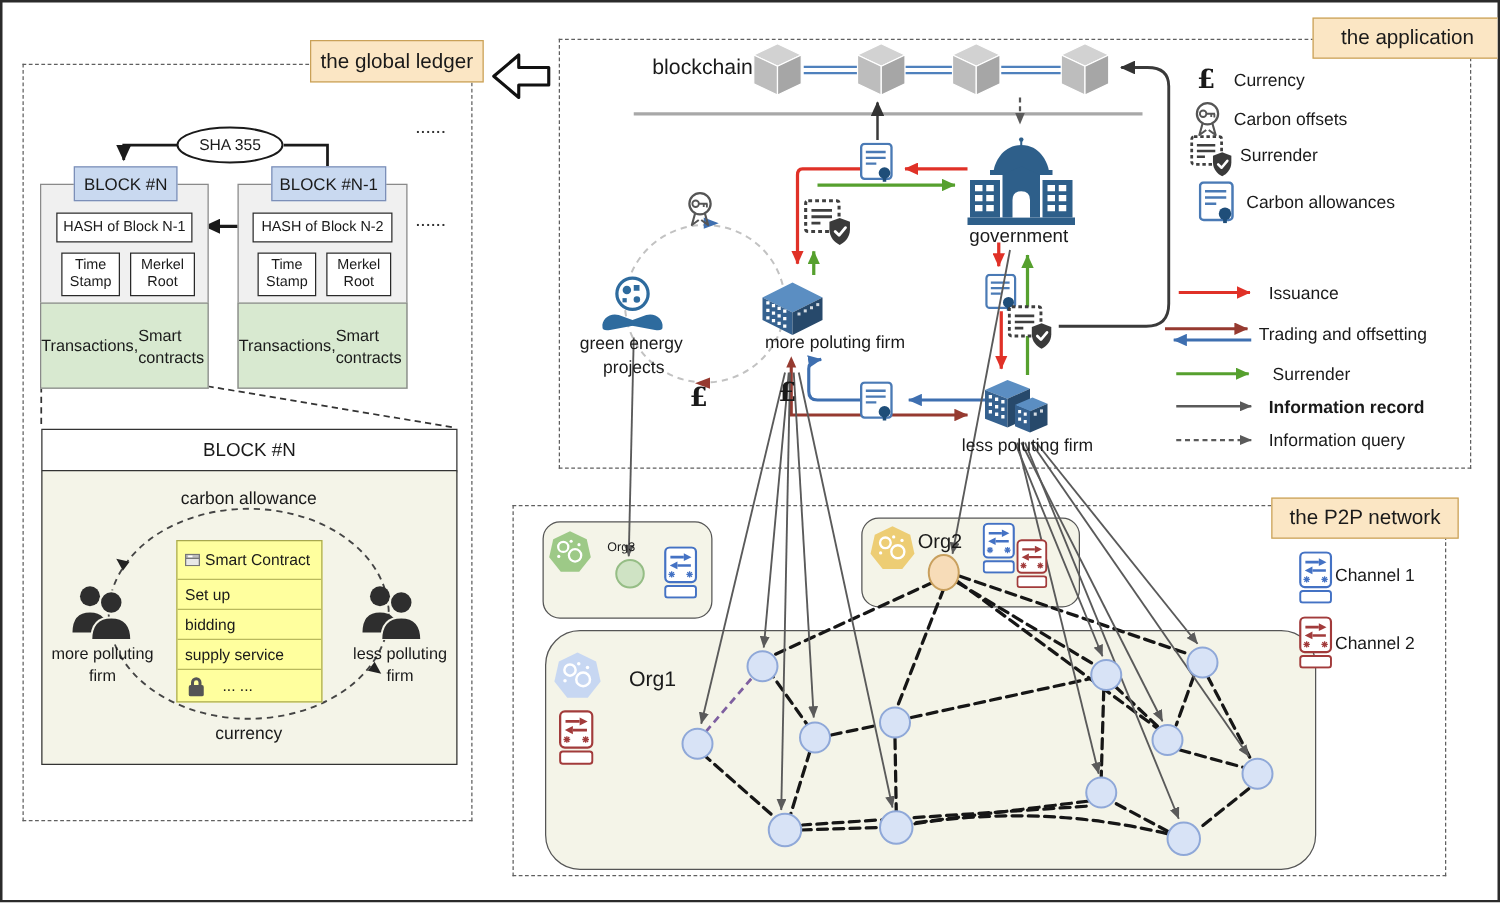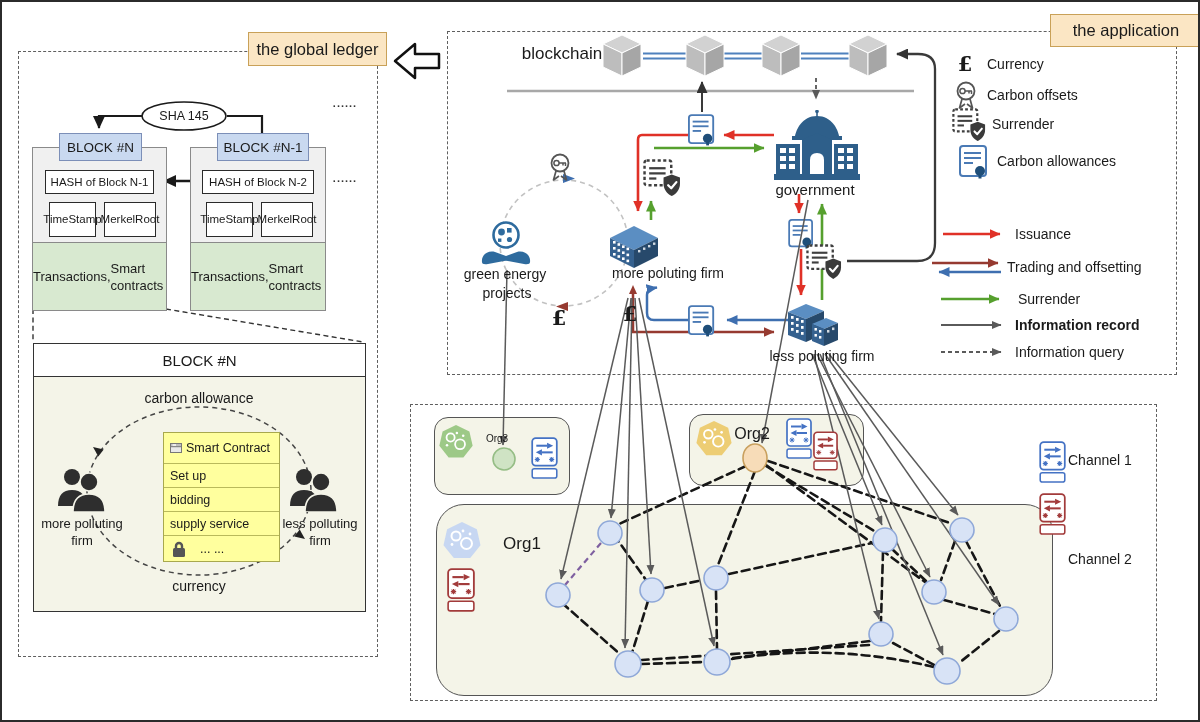--- a/index.html
+++ b/index.html
@@ -8,21 +8,21 @@
   .titlebox{position:absolute;background:#fbe6c4;border:1px solid #c9a158;display:flex;align-items:center;justify-content:center;font-size:16.5px;z-index:30;}
   .t{position:absolute;transform:translate(-50%,-50%);white-space:nowrap;z-index:30;}
   .orgbox{position:absolute;background:#f4f4e8;border:1.6px solid #555;z-index:1;}
   svg.layer{position:absolute;left:0;top:0;z-index:10;pointer-events:none;}
   .bg{z-index:1;}
   
   .blk-body{position:absolute;background:#f0f0f0;border:1.2px solid #8a8a8a;z-index:20;}
   .blk-green{position:absolute;left:-1px;right:-1px;bottom:-1px;height:67px;background:#d8e9d0;border:1.2px solid #8a8a8a;display:flex;flex-direction:row;align-items:center;justify-content:center;font-size:13px;line-height:17px;}
   .blk-head{position:absolute;background:#c9d9f0;border:1.2px solid #7c8fb8;display:flex;align-items:center;justify-content:center;font-size:13.5px;z-index:21;}
   .blk-hash{position:absolute;background:#fff;border:1.5px solid #2a2a2a;display:flex;align-items:center;justify-content:center;font-size:11.5px;z-index:21;}
-  .blk-small{position:absolute;background:#fff;border:1.5px solid #2a2a2a;display:flex;flex-direction:row;align-items:center;justify-content:center;font-size:11.5px;line-height:13.5px;z-index:21;}
+  .blk-small{position:absolute;background:#fff;border:1.5px solid #2a2a2a;display:flex;flex-direction:column;align-items:center;justify-content:center;font-size:11.5px;line-height:13.5px;z-index:21;}
   .detail-head{position:absolute;background:#fff;border:1.5px solid #333;display:flex;align-items:center;justify-content:center;font-size:15px;z-index:2;}
   .detail-body{position:absolute;background:#f4f4e8;border:1.5px solid #333;z-index:2;}
   .contract{position:absolute;width:115px;background:#ffff9e;border:1px solid #a8a84e;z-index:25;font-size:12.5px;}
   .contract .row{border-bottom:1px solid #b9b95c;padding:4px 6px;display:flex;align-items:center;gap:4px;}
   .contract .row:last-child{border-bottom:none;}
   .lg{font-size:16.5px;} .md{font-size:14px;} .sm{font-size:13px;} .xs{font-size:12px;}
   .pound{font-family:"DejaVu Serif",serif;font-weight:bold;font-size:21px;}
   .dots{font-size:11px;font-weight:bold;letter-spacing:1px;color:#333;}
 </style>
 </head>
@@ -380,22 +380,25 @@
     <use href="#sym-channel" x="1037" y="439" width="27" height="42" style="color:#4472c4"></use>
     <use href="#sym-channel" x="1037" y="491" width="27" height="42" style="color:#a23b3b"></use>
   </svg>
 
   <div class="titlebox" style="left:246px;top:30px;width:137px;height:32px;">
       <span>the global ledger</span>
     </div>
   <div class="titlebox" style="left:1048px;top:12px;width:150px;height:31px;">
       <span>the application</span>
     </div>
-
-  <div class="t xs" style="left:182px;top:114px;font-size:12.5px;"><span>SHA 145</span></div>
+  <div class="titlebox" style="left:1015px;top:396px;width:148px;height:31px;">
+      <span>the P2P network</span>
+    </div>
+
+  <div class="t xs" style="left:182px;top:114px;font-size:12.5px;"><span>SHA 355</span></div>
   <div class="t dots" style="left:343px;top:101px;"><span>......</span></div>
   <div class="t dots" style="left:343px;top:176px;"><span>......</span></div>
 
   <div class="blk-body" style="left:30px;top:145px;width:133px;height:162px;">
     <div class="blk-green">
       <span>Transactions,</span>
         <span>Smart contracts</span>
     </div>
   </div>
   <div class="blk-head" style="left:57px;top:131px;width:81px;height:26px;">
@@ -434,21 +437,21 @@
       <span>Root</span>
     </div>
 
   <div class="t md" style="left:197px;top:396px;"><span>carbon allowance</span></div>
   <div class="t md" style="left:197px;top:584px;"><span>currency</span></div>
   <div class="t sm" style="left:80px;top:521px;"><span>more polluting</span></div>
   <div class="t sm" style="left:80px;top:538px;"><span>firm</span></div>
   <div class="t sm" style="left:318px;top:521px;"><span>less polluting</span></div>
   <div class="t sm" style="left:318px;top:538px;"><span>firm</span></div>
 
-  <div class="contract" style="left:139px;top:430px;margin-left:22px;">
+  <div class="contract" style="left:139px;top:430px;">
     <div class="row" style="height:22px;">
       <svg width="12" height="10">
           <rect x="0.5" y="0.5" width="11" height="9" fill="#e8e8e8" stroke="#777"></rect>
           <rect x="0.5" y="0.5" width="11" height="3.2" fill="#bdbdbd" stroke="#777"></rect>
           <line x1="2.5" y1="2" x2="6" y2="2" stroke="#fff" stroke-width="1.4"></line>
         </svg>
       <span>Smart Contract</span>
     </div>
     <div class="row" style="height:15px;">
         <span>Set up</span>
@@ -486,15 +489,15 @@
   <div class="t md" style="left:1013px;top:232px;transform:translate(0,-50%);"><span>Issuance</span></div>
   <div class="t md" style="left:1005px;top:265px;transform:translate(0,-50%);"><span>Trading and offsetting</span></div>
   <div class="t md" style="left:1016px;top:297px;transform:translate(0,-50%);"><span>Surrender</span></div>
   <div class="t md" style="left:1013px;top:323px;transform:translate(0,-50%);font-weight:bold;"><span>Information record</span></div>
   <div class="t md" style="left:1013px;top:350px;transform:translate(0,-50%);"><span>Information query</span></div>
 
   <div class="t" style="left:495px;top:436px;font-size:10px;"><span>Org3</span></div>
   <div class="t" style="left:750px;top:432px;font-size:16px;"><span>Org2</span></div>
   <div class="t" style="left:520px;top:542px;font-size:17px;text-align:center;"><span>Org1</span></div>
   <div class="t md" style="left:1066px;top:458px;transform:translate(0,-50%);"><span>Channel 1</span></div>
-  <div class="t md" style="left:1066px;top:512px;transform:translate(0,-50%);margin-top:45px;"><span>Channel 2</span></div>
+  <div class="t md" style="left:1066px;top:512px;transform:translate(0,-50%);"><span>Channel 2</span></div>
 
 </div>
 
 </body></html>

